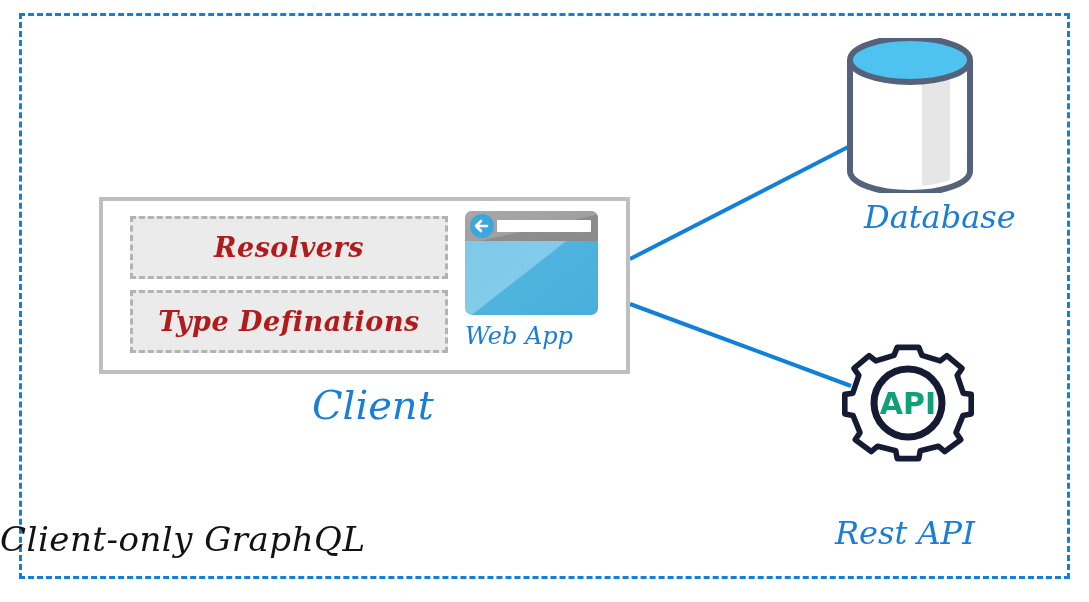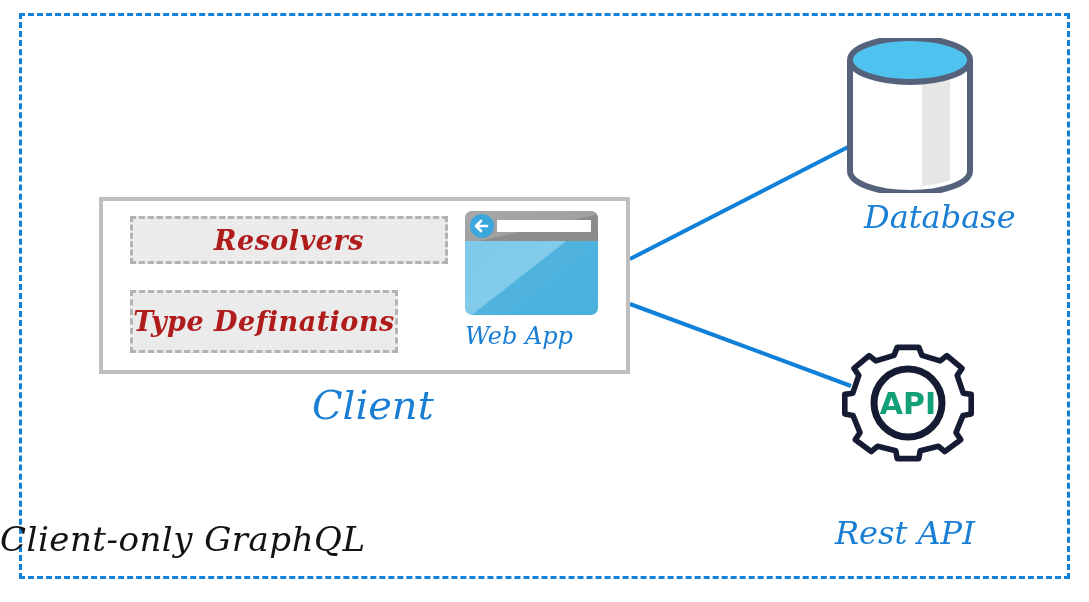--- a/index.html
+++ b/index.html
@@ -71,26 +71,26 @@
     font-size: 27px;
     color: #b01c1c;
     letter-spacing: 0.5px;
     white-space: nowrap;
   }
 
   #block-resolvers {
     left: 130px;
     top: 216px;
     width: 318px;
-    height: 48px;
+    height: 63px;
   }
   #block-typedefs {
     left: 130px;
     top: 290px;
-    width: 268px;
+    width: 318px;
     height: 63px;
   }
 
   
   .webapp-icon {
     position: absolute;
     left: 465px;
     top: 211px;
     width: 133px;
     height: 104px;

